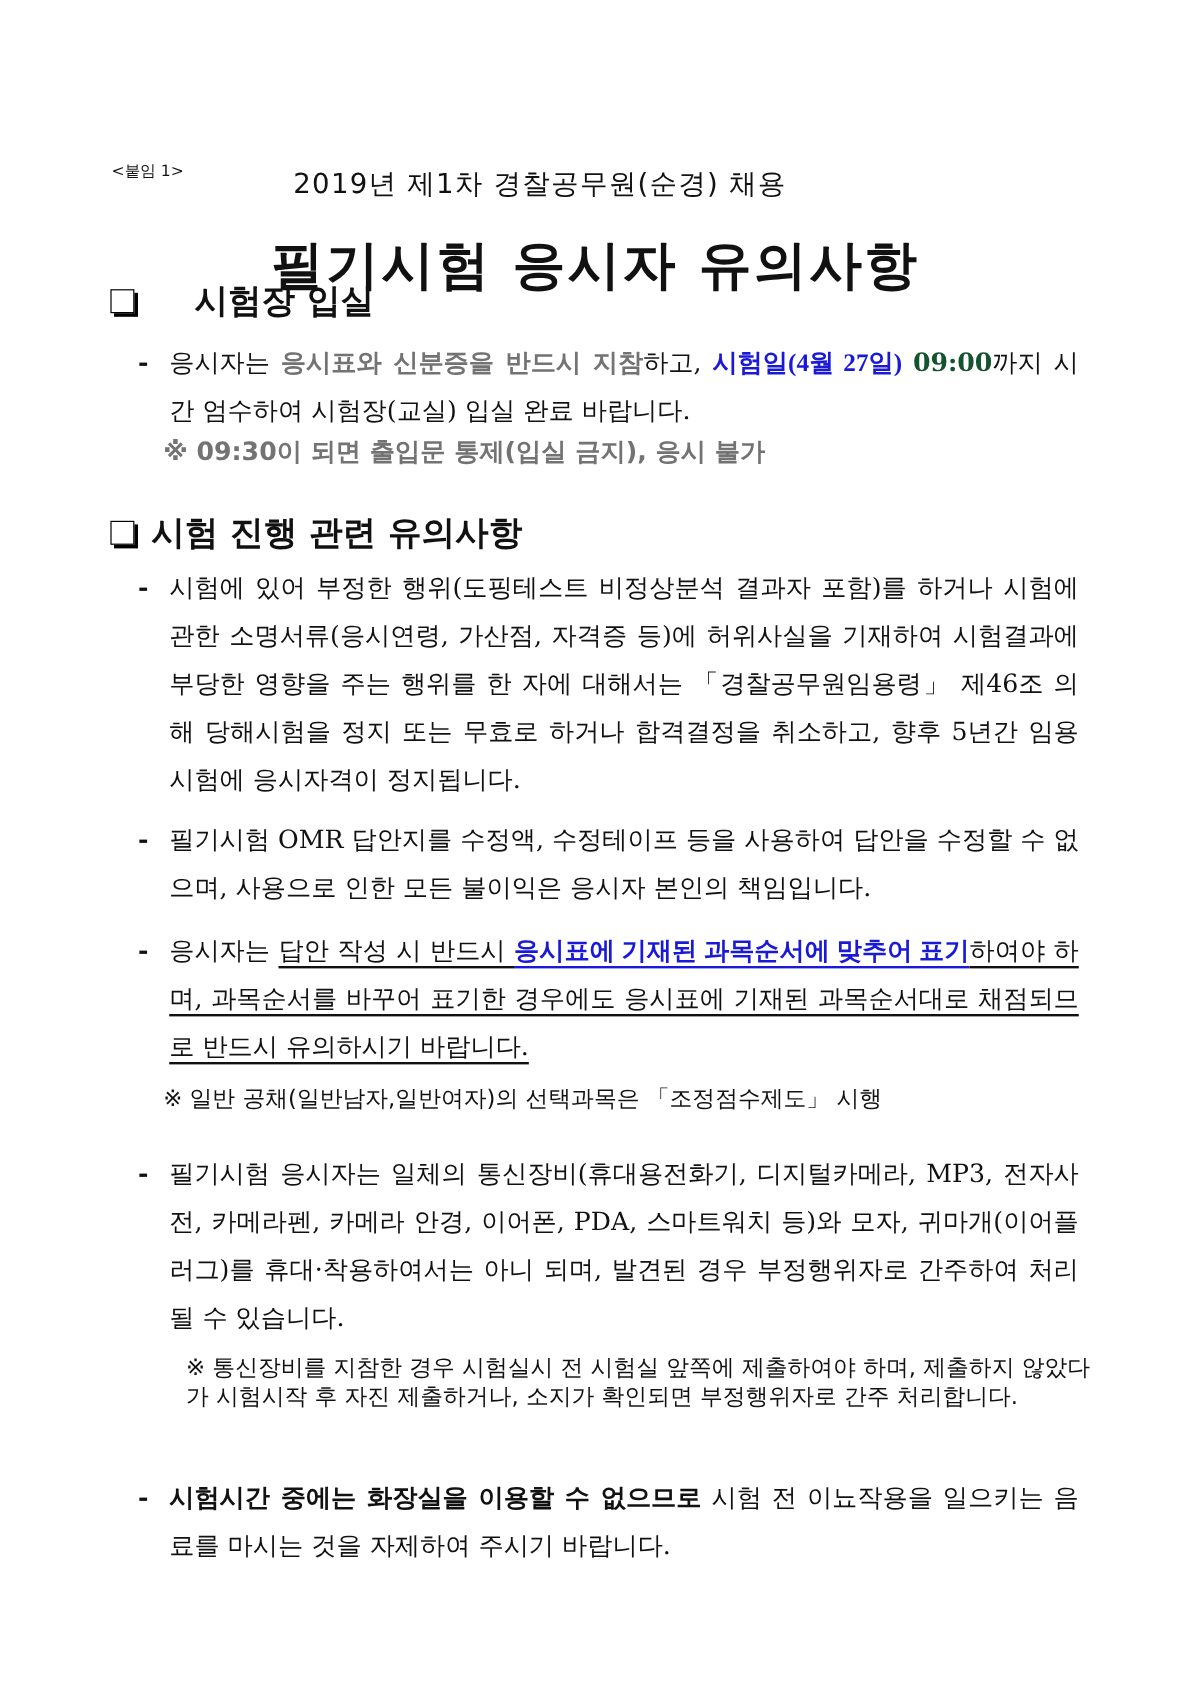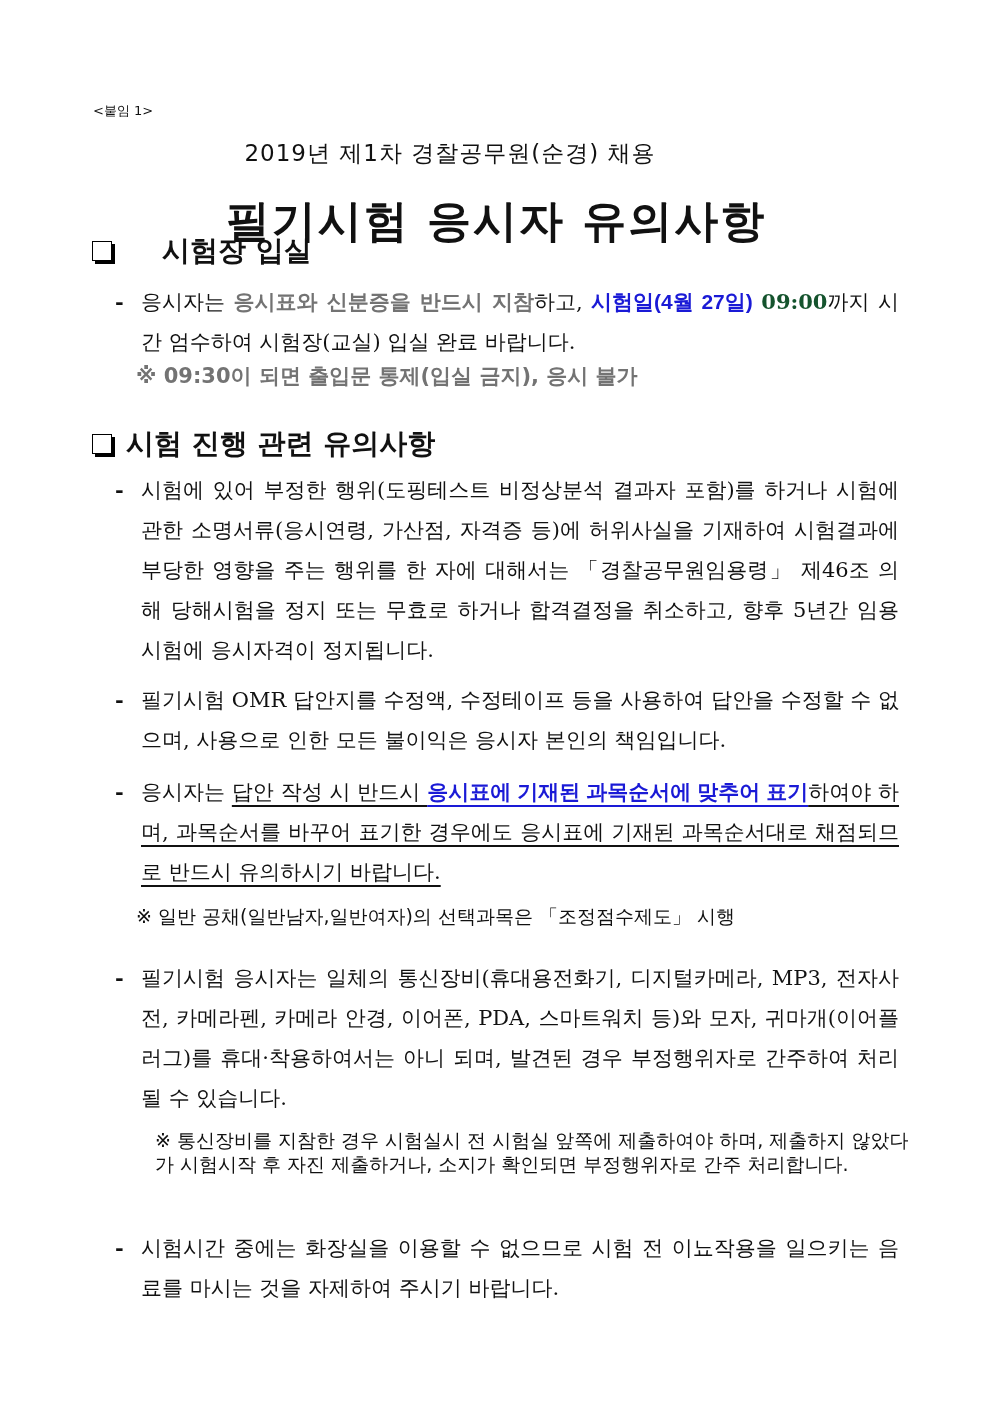--- a/index.html
+++ b/index.html
@@ -1,37 +1,37 @@
 <!DOCTYPE html>
 <html><head>
 <meta charset="utf-8">
 <style>
   html, body { margin:0; padding:0; background:#ffffff; }
   body { width:992px; height:1403px; position:relative; overflow:hidden;
          font-family:"DejaVu Serif","Liberation Serif",serif; color:#111; }
   .abs { position:absolute; }
-  .attach { left:93px; top:102px; font-size:13px; font-family:"DejaVu Sans",sans-serif; }
+  .attach { left:93px; top:134px; font-size:13px; font-family:"DejaVu Sans",sans-serif; }
   .subtitle { left:0; width:900px; top:138px; text-align:center; font-size:23px;
               font-family:"DejaVu Sans",sans-serif; letter-spacing:1px; }
   .title { left:0; width:992px; top:168px; text-align:center; font-size:44px; font-weight:bold;
            font-family:"DejaVu Sans",sans-serif; letter-spacing:2px;margin-top:24px; }
   .sec { left:92px; font-size:28px; font-weight:bold; font-family:"DejaVu Sans",sans-serif;
          display:flex; align-items:center; }
   .box { width:18px; height:18px; border:1.5px solid #000; background:#fff;
          box-shadow:3px 3px 0 #000; margin-right:14px; display:inline-block; }
   .item { left:115px; width:784px; font-size:21px; line-height:40px; }
   .dash { position:absolute; left:0; top:0; font-weight:bold; }
   .txt { margin-left:26px; text-align:justify; text-align-last:left; }
   .note { left:136px; width:760px; font-size:19px; line-height:24px;
           font-family:"DejaVu Sans",sans-serif; }
   .red { color:#737373; font-weight:bold; font-family:"DejaVu Sans",sans-serif; }
   .blue { color:#14532d; font-weight:bold; }
-  .blue-sans { color:#1a1ad6; font-weight:bold; font-family:Liberation Sans, sans-serif; }
+  .blue-sans { color:#1a1ad6; font-weight:bold; font-family:Liberation Serif, serif; }
   .ul { text-decoration:underline; text-underline-offset:6px; }
-  .b { font-weight:normal; font-family:"DejaVu Sans",sans-serif; }
+  .b { font-weight:bold; font-family:"DejaVu Sans",sans-serif; }
   .rednote { left:136px; top:362px; font-size:21px;text-align:center; }
 </style>
 </head>
 <body>
 
 <div class="abs attach">&lt;붙임 1&gt;</div>
 <div class="abs subtitle">2019년 제1차 경찰공무원(순경) 채용</div>
 <div class="abs title">필기시험 응시자 유의사항</div>
 
 <div class="abs sec" style="top:232px;gap:36px;">

